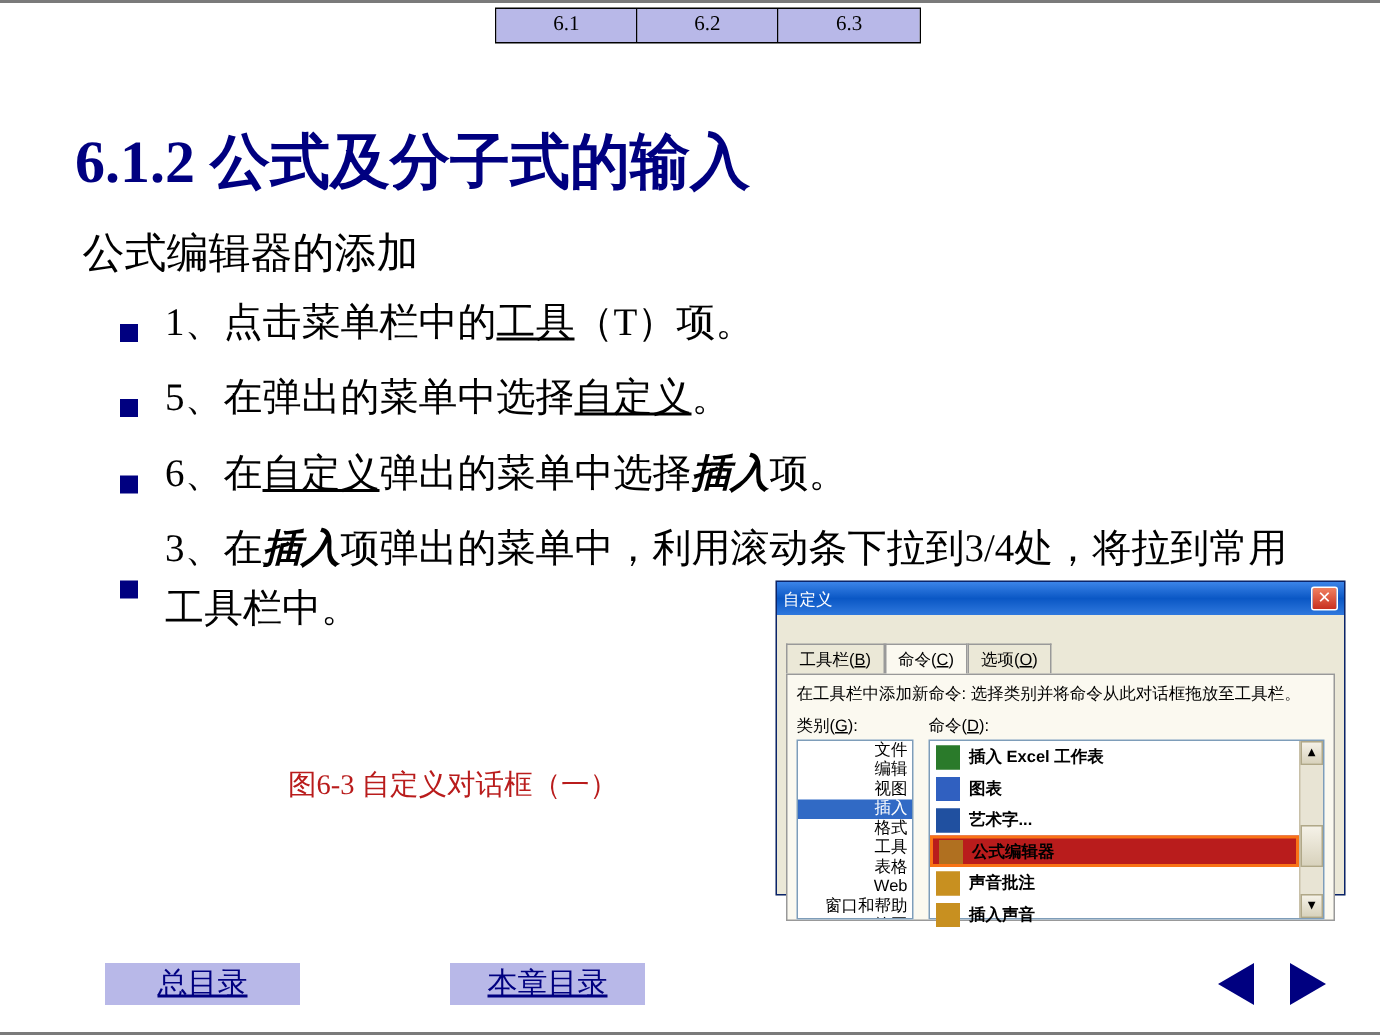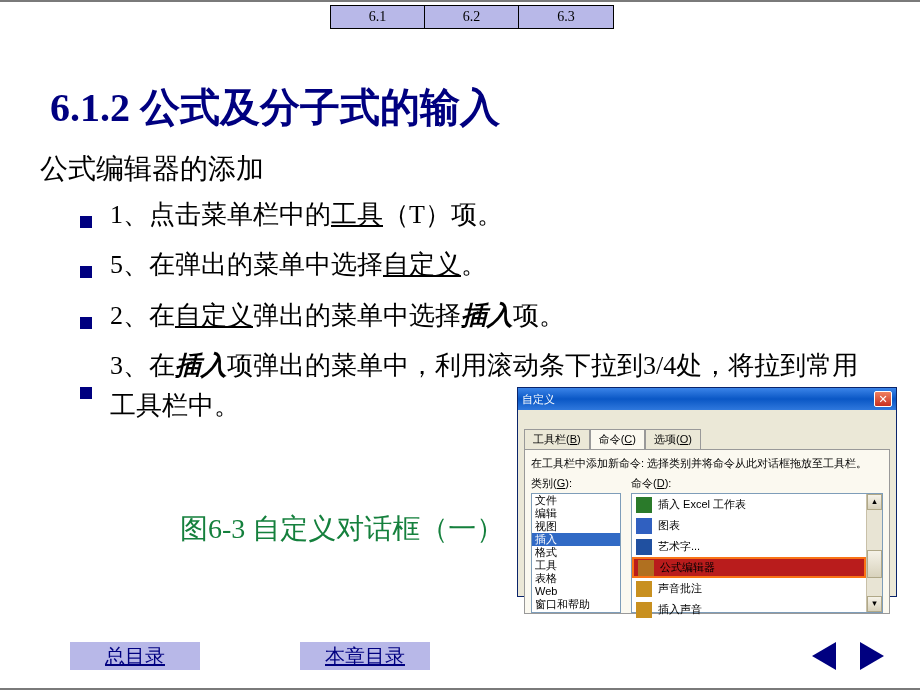--- a/index.html
+++ b/index.html
@@ -41,21 +41,21 @@
       top: 80px;
       left: 50px;
       font-size: 40px;
       font-weight: bold;
       color: #000080;
       font-family: "SimSun","宋体",serif;
     }
     .subtitle {
       position: absolute;
       top: 150px;
-      left: 40px;
+      left: 55px;
       font-size: 28px;
       color: #000;
     }
     .content-list {
       position: absolute;
       top: 195px;
       left: 80px;
       right: 40px;
     }
     .list-item {
@@ -72,23 +72,23 @@
       margin-top: 14px;
       margin-right: 18px;
       flex-shrink: 0;
     }
     .item-text { flex: 1; }
     .underline { text-decoration: underline; }
     .bolditalic { font-weight: bold; font-style: italic; }
     .caption {
       position: absolute;
       top: 510px;
-      left: 180px;
-      font-size: 28px;
-      color: #15803d;
+      left: 192px;
+      font-size: 19px;
+      color: #b91c1c;
     }
     .dialog {
       position: absolute;
       top: 387px;
       left: 517px;
       width: 380px;
       height: 210px;
       background: #ebe8d7;
       border: 1px solid #0a246a;
       font-family: "Tahoma","SimSun",sans-serif;
@@ -144,38 +144,40 @@
     .dlg-tab .ul { text-decoration: underline; }
     .dlg-desc { font-size: 11px; line-height: 1.3; color: #000; }
     .dlg-row {
       display: flex;
       margin-top: 6px;
       gap: 10px;
     }
     .dlg-col-label { font-size: 11px; margin-bottom: 2px; }
     .dlg-col-label .ul { text-decoration: underline; }
     .cat-list {
-      width: 90px;
+      width: 78px;
       height: 120px;
       background: #fff;
       border: 1px solid #7e9db9;
       overflow: hidden;
       font-size: 11px;
+      text-align: right;
     }
     .cat-item { padding: 0 3px; line-height: 13px; white-space: nowrap; }
     .cat-item.sel {
       background: #316ac5;
       color: #fff;
     }
     .cmd-list {
       flex: 1;
       height: 120px;
       background: #fff;
       border: 1px solid #7e9db9;
       display: flex;
+      font-weight: bold;
     }
     .cmd-items { flex:1; }
     .cmd-item {
       display: flex; align-items: center;
       padding: 2px 4px;
       font-size: 11px;
       height: 21px;
       border-bottom: 0;
     }
     .cmd-item.sel {
@@ -270,21 +272,21 @@
   </div>
   <div class="list-item">
     <div class="bullet"></div>
     <div class="item-text">
       <span>5、在弹出的菜单中选择</span><span class="underline">自定义</span><span>。</span>
     </div>
   </div>
   <div class="list-item">
     <div class="bullet"></div>
     <div class="item-text">
-      <span>2、在</span><span class="underline">自定义</span><span>弹出的菜单中选择</span><span class="bolditalic">插入</span><span>项。</span>
+      <span>6、在</span><span class="underline">自定义</span><span>弹出的菜单中选择</span><span class="bolditalic">插入</span><span>项。</span>
     </div>
   </div>
   <div class="list-item">
     <div class="bullet"></div>
     <div class="item-text">
       <span>3、在</span><span class="bolditalic">插入</span><span>项弹出的菜单中，利用滚动条下拉到3/4处，将拉到常用工具栏中。</span>
     </div>
   </div>
 </div>
 

